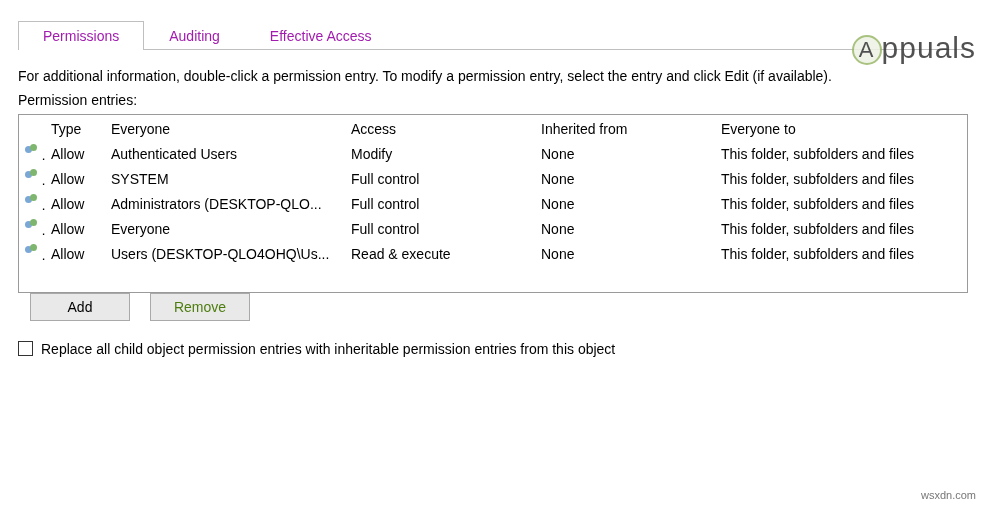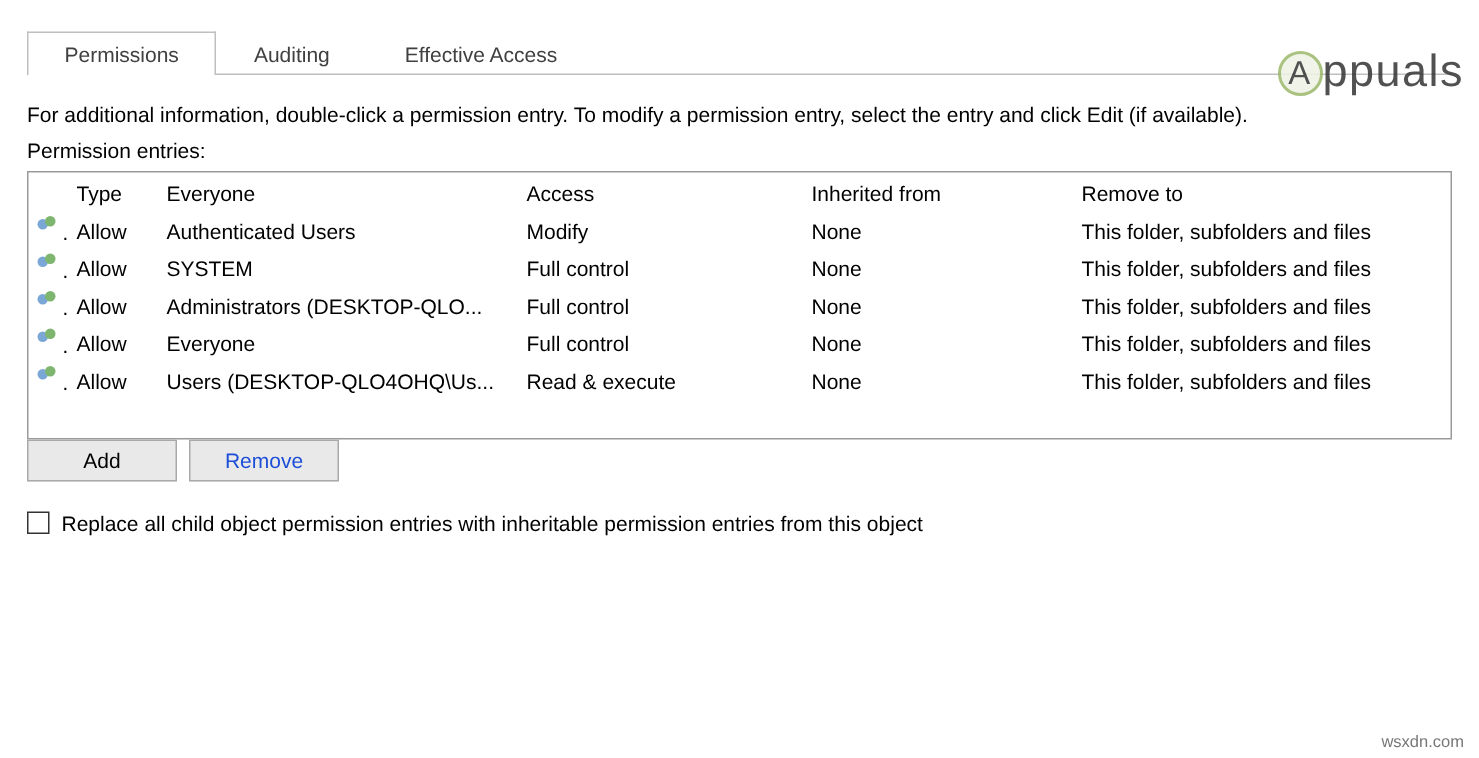--- a/index.html
+++ b/index.html
@@ -47,21 +47,21 @@
     border-bottom: 1px solid #bfbfbf;
     margin-top: 10px;
   }
   .tab {
     padding: 6px 24px;
     border: 1px solid transparent;
     border-bottom: none;
     cursor: pointer;
     position: relative;
     top: 1px;
-    color: #404040;
+    color: #a21caf;
   }
   .tab.active {
     border-color: #bfbfbf;
     background: #fff;
   }
   .info-text { margin: 18px 0 8px 0; }
   .entries-label { margin-bottom: 6px; }
   .table-wrap {
     border: 1px solid #9a9a9a;
     padding: 0;
@@ -89,31 +89,31 @@
   }
   .row-icon::before {
     content: ""; position: absolute; left: 0; top: 2px;
     width: 7px; height: 7px; border-radius: 50%; background: #7aa7d6;
   }
   .row-icon::after {
     content: ""; position: absolute; left: 5px; top: 0;
     width: 7px; height: 7px; border-radius: 50%; background: #7eb66f;
   }
   .table-pad { height: 26px; }
-  .btn-row { display: flex; gap: 8px; margin-bottom: 20px; }
+  .btn-row { display: flex; gap: 20px; margin-bottom: 20px; margin-left: 12px; }
   .btn {
     min-width: 100px;
     padding: 5px 18px;
     text-align: center;
     border: 1px solid #a9a9a9;
     background: #e9e9e9;
     cursor: pointer;
     color: #000;
   }
-  .btn.disabled { color: #1d4ed8; cursor: default; }
+  .btn.disabled { color: #4d7c0f; cursor: default; }
   .replace-row { display: flex; align-items: flex-start; gap: 8px; }
   .watermark {
     position: absolute;
     top: 6px; right: 10px;
     font-family: Liberation Sans, sans-serif;
     font-size: 30px;
     color: #333;
     letter-spacing: 1px;
     opacity: 0.85;
     pointer-events: none;
@@ -162,21 +162,21 @@
           <col class="col-inherited">
           <col class="col-applies">
       </colgroup>
       <thead>
         <tr>
           <th></th>
           <th>Type</th>
           <th>Everyone</th>
           <th>Access</th>
           <th>Inherited from</th>
-          <th>Remove to</th>
+          <th>Everyone to</th>
         </tr>
       </thead>
       <tbody id="entries-body">
           <tr>
             <td><span class="row-icon"></span></td>
             <td>Allow</td>
             <td>Authenticated Users</td>
             <td>Modify</td>
             <td>None</td>
             <td>This folder, subfolders and files</td>

